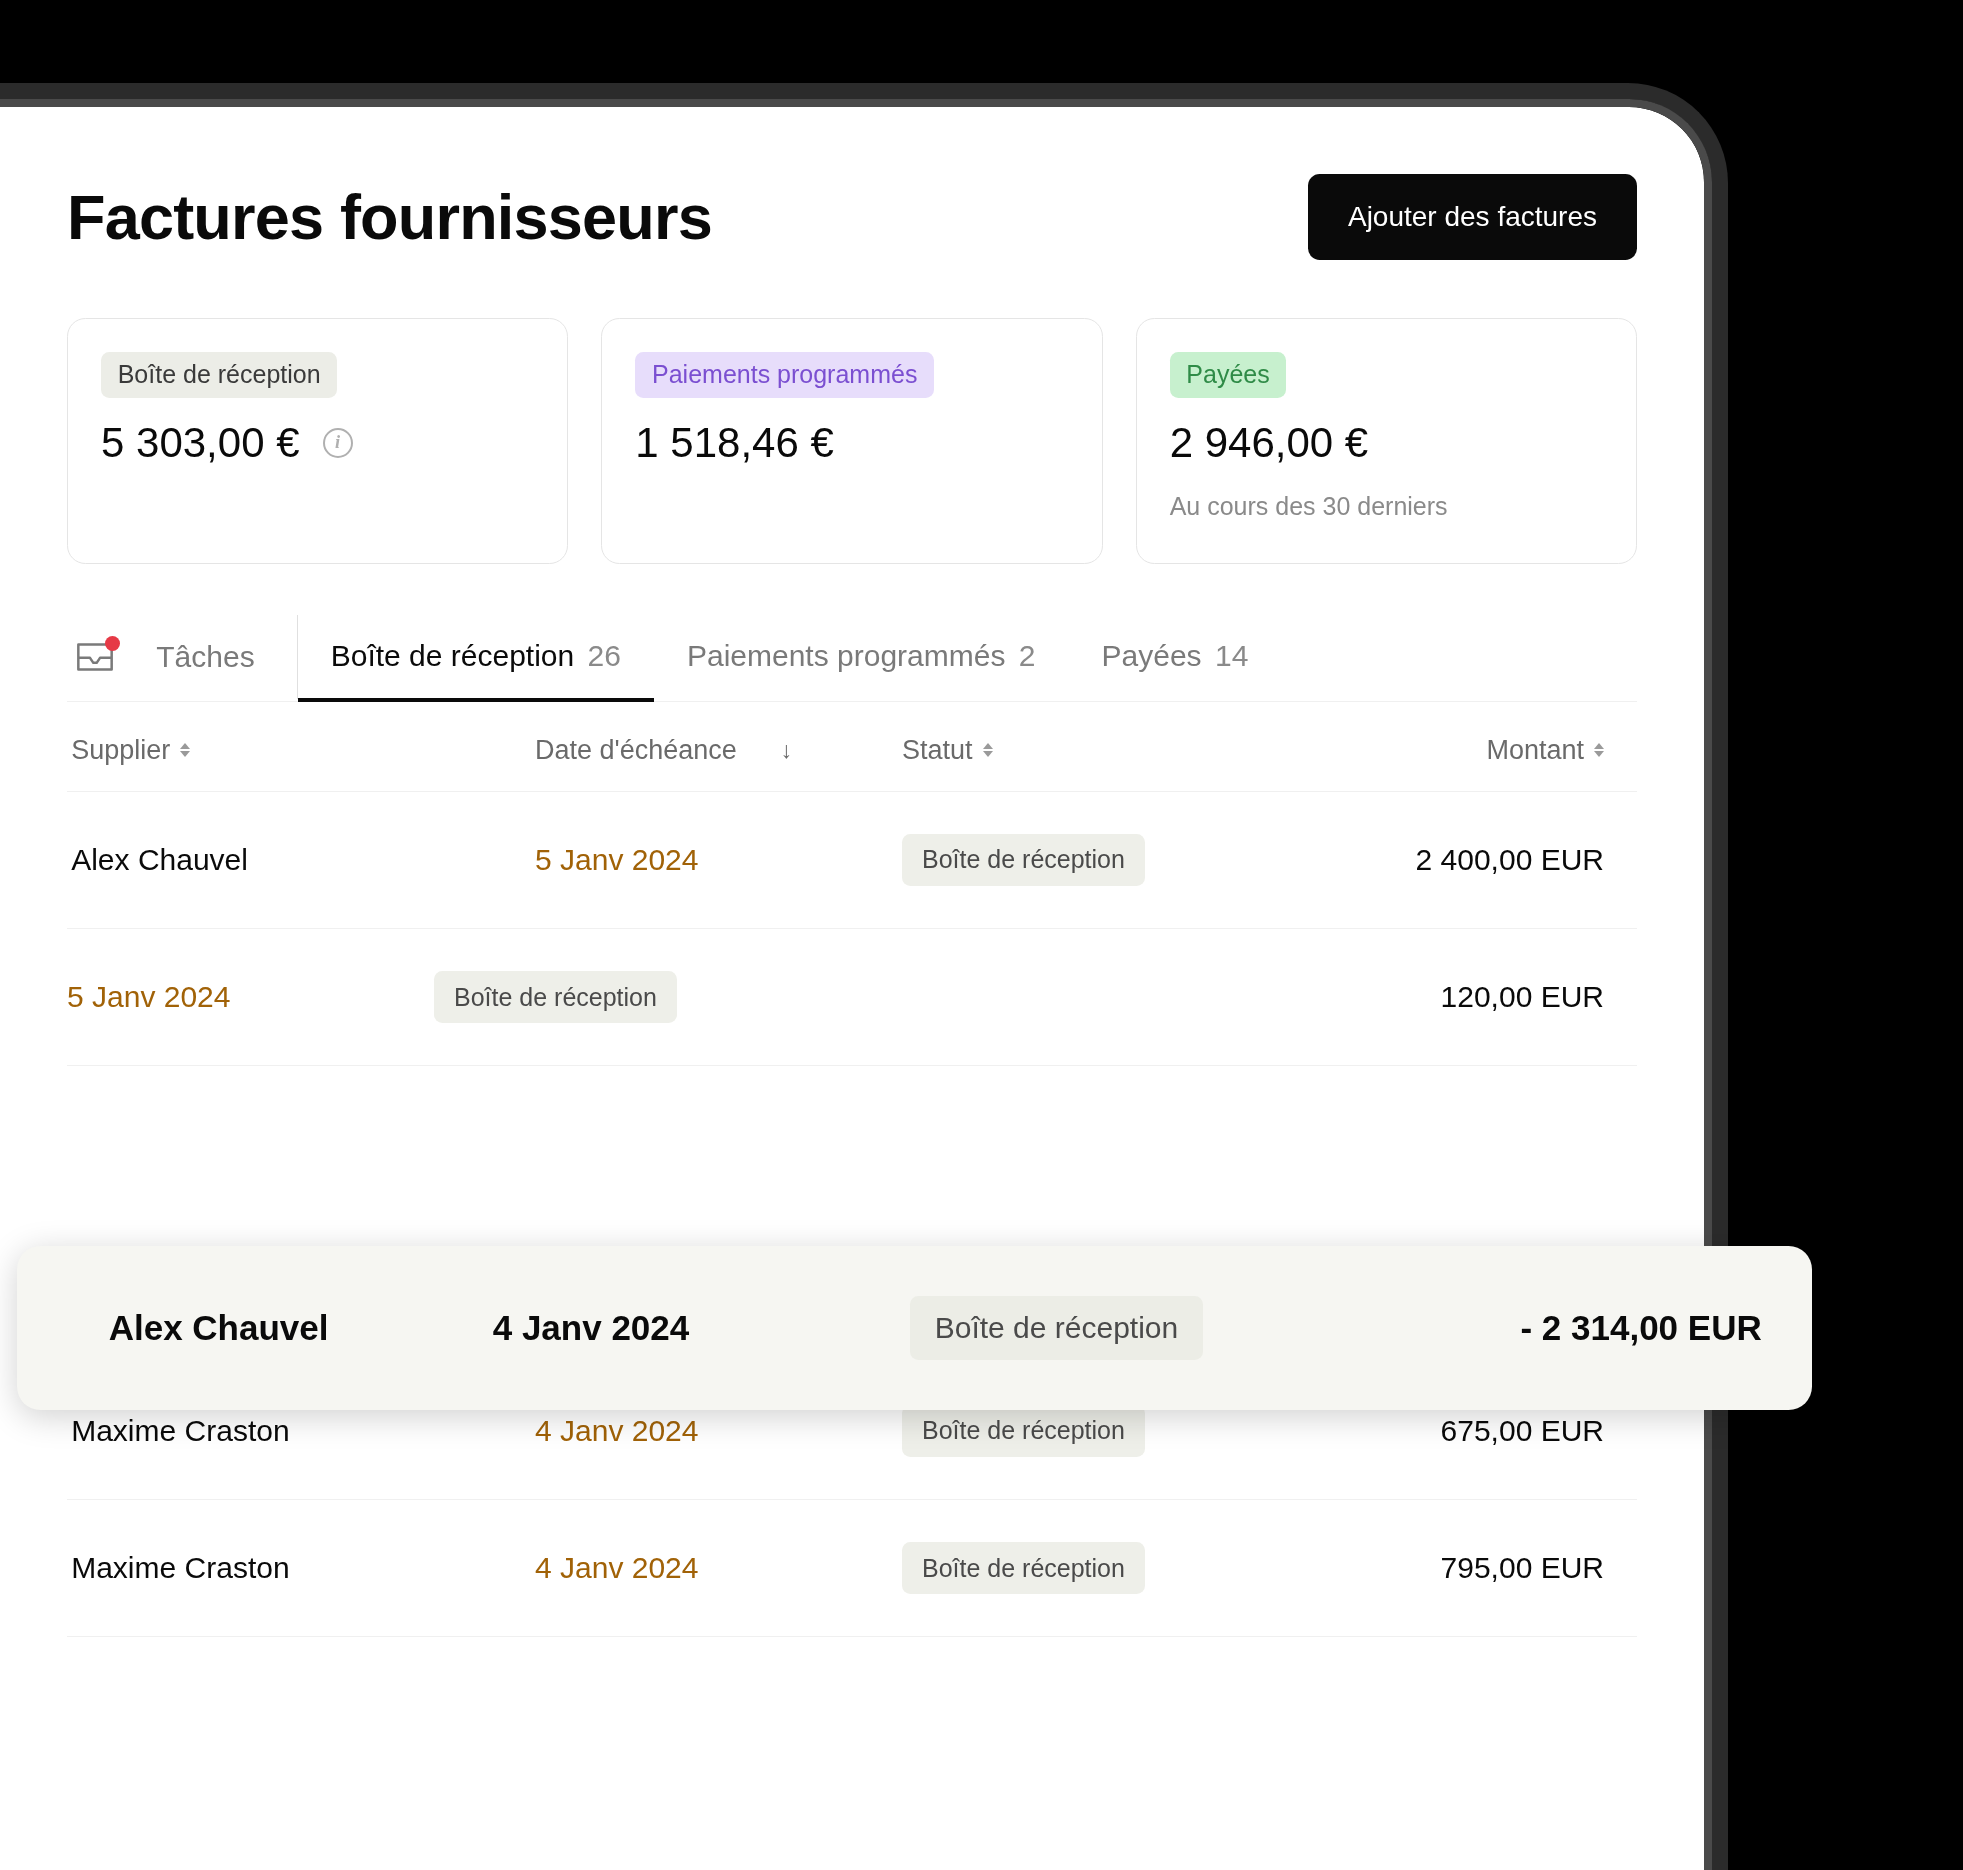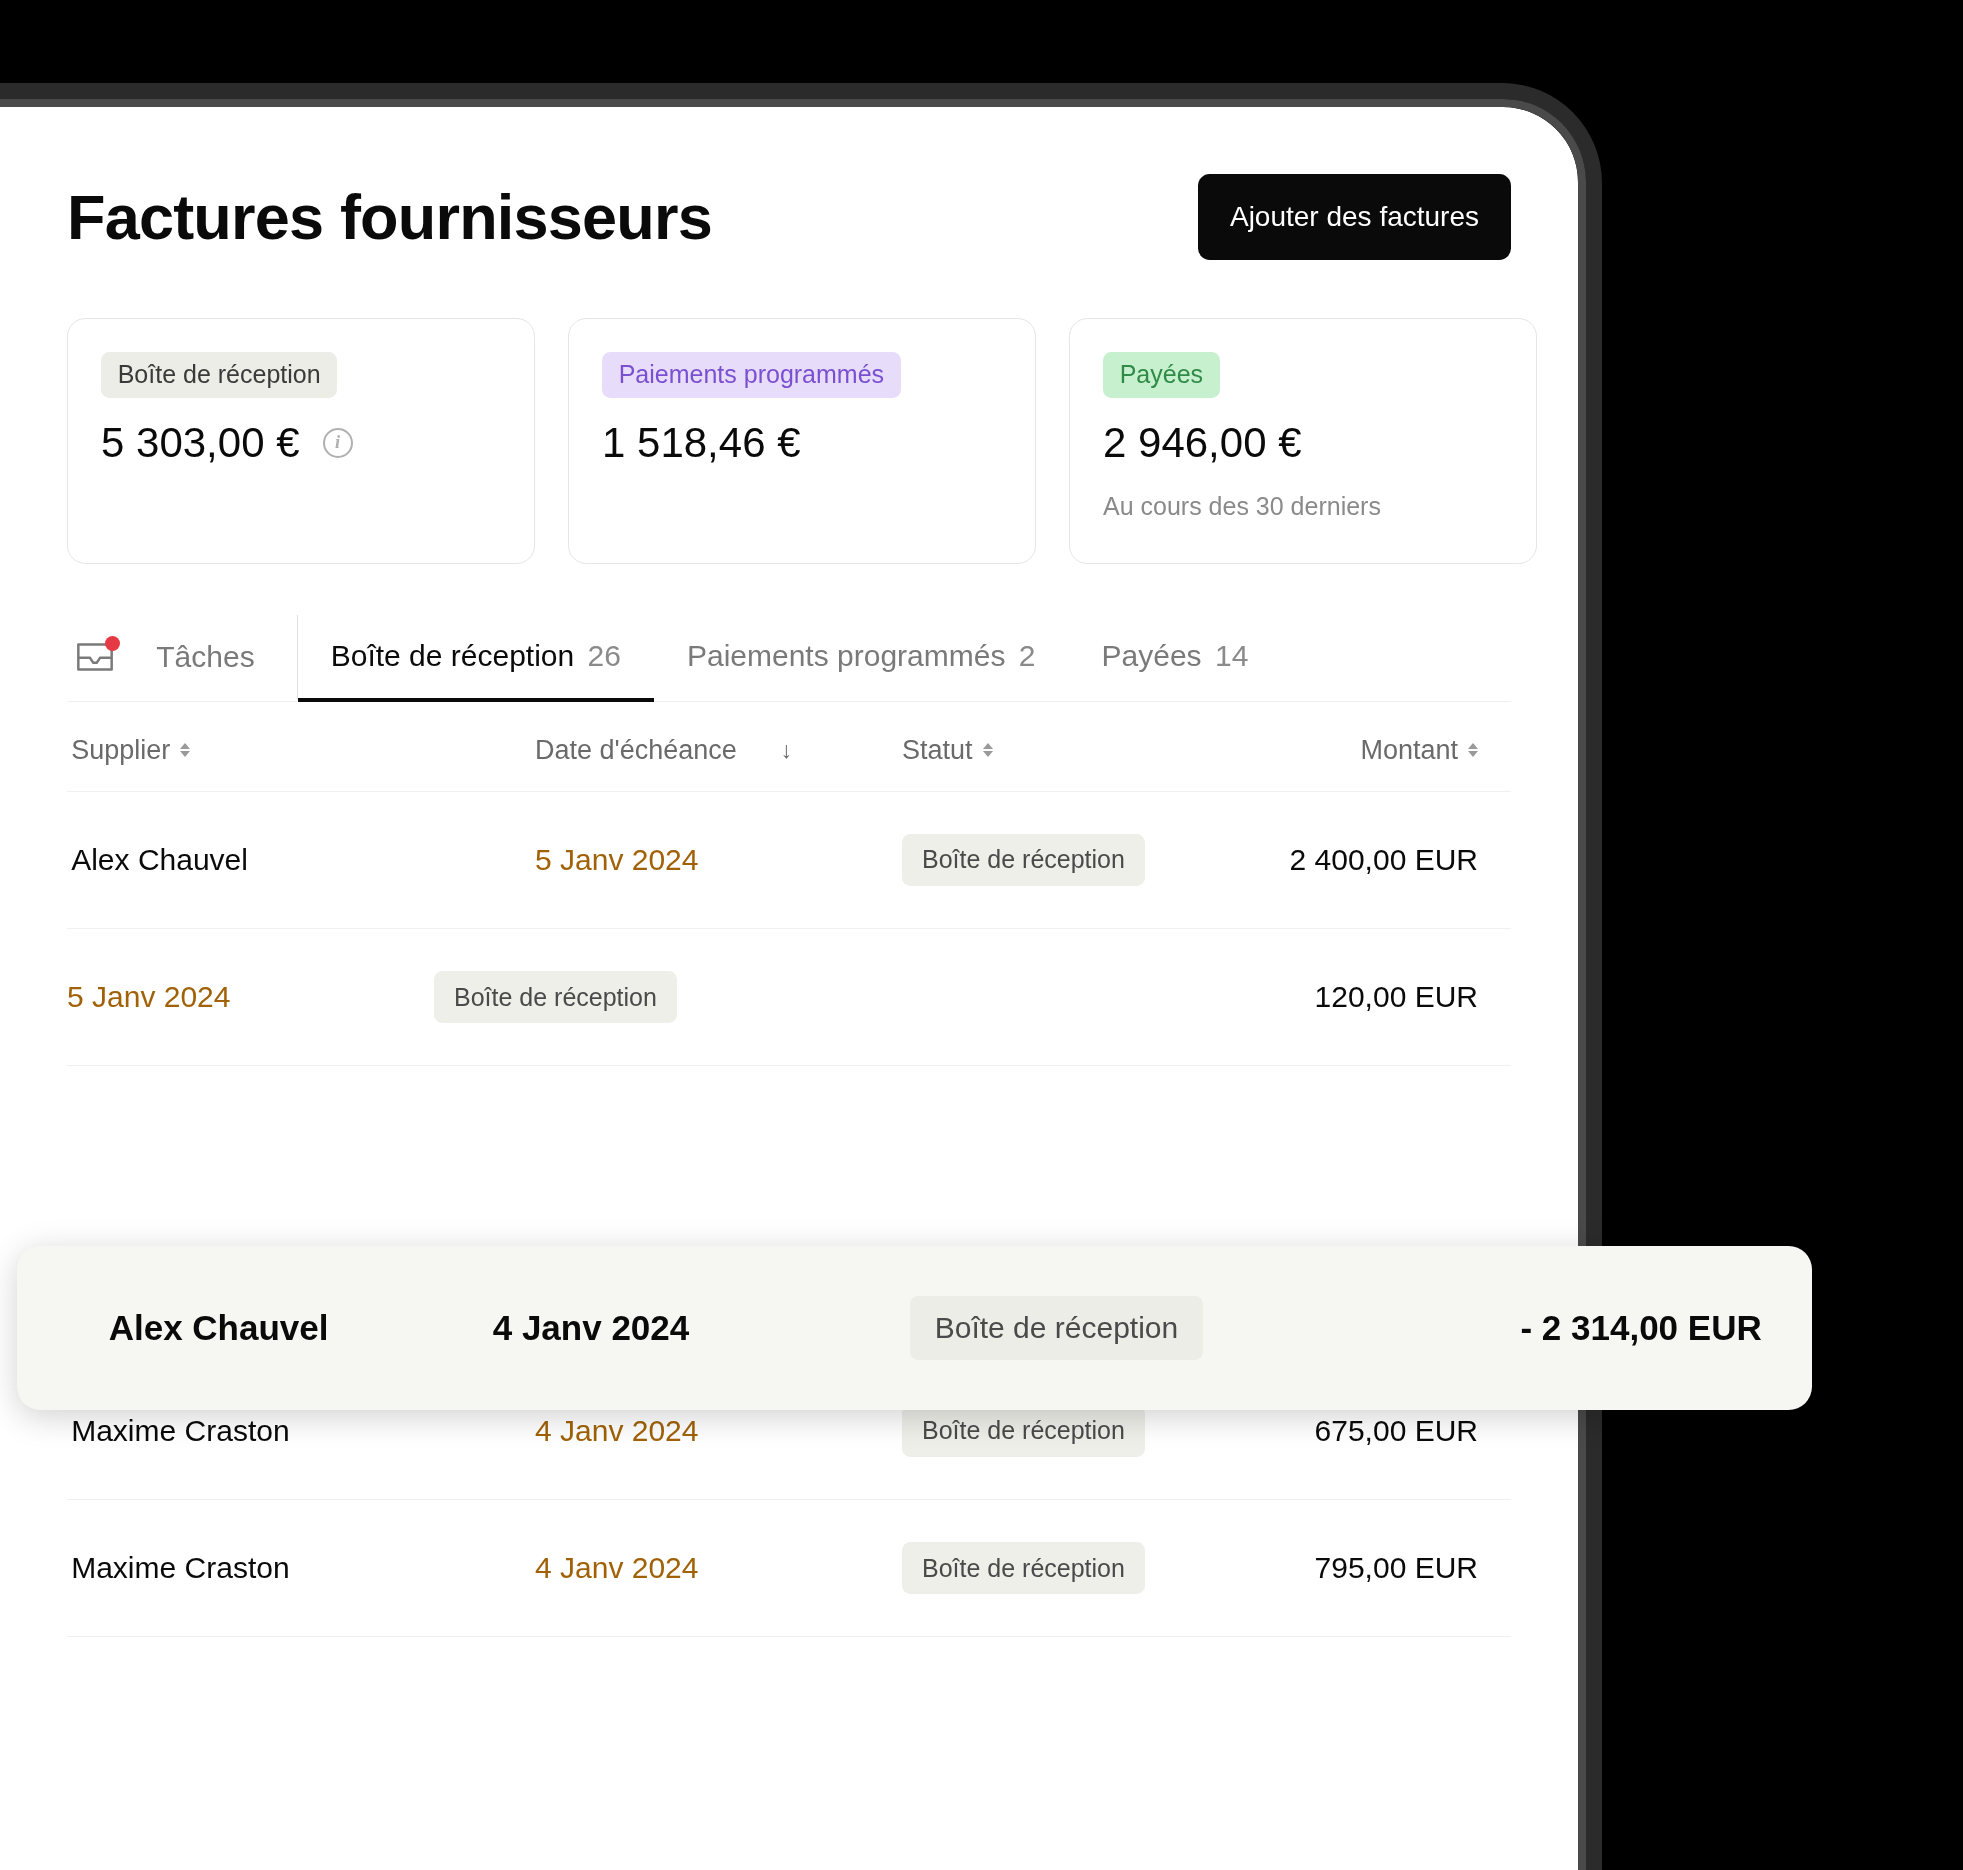--- a/index.html
+++ b/index.html
@@ -1,23 +1,23 @@
 <!DOCTYPE html>
 <html style="font-size:13.4px"><head>
 <meta charset="utf-8">
 <style>
 * { margin: 0; padding: 0; box-sizing: border-box; font-family: -apple-system, BlinkMacSystemFont, "Segoe UI", Helvetica, Arial, sans-serif; }
 body { background: #000; width: 1964px; height: 1871px; overflow: hidden; position: relative; }
-.device-frame { position: absolute; left: 0; top: 83px; width: 1602px; height: 1788px; border: 16.7px solid #2b2b2b; border-left: none; border-bottom: none; border-top-right-radius: 100px; background: #000; }
+.device-frame { position: absolute; left: 0; top: 83px; width: 1728px; height: 1788px; border: 16.7px solid #2b2b2b; border-left: none; border-bottom: none; border-top-right-radius: 100px; background: #000; }
 .device-inner { position: absolute; inset: 0; border: 8.3px solid #4a4a4a; border-left: none; border-bottom: none; border-top-right-radius: 83px; overflow: hidden; }
 .screen { position: absolute; inset: 0; background: #fff; border-top-right-radius: 75px; padding: 67px 67px 0 67px; }
 
 .header-row { display: flex; justify-content: space-between; align-items: center; margin-bottom: 58px; }
 .page-title { font-size: 63px; font-weight: 700; color: #0a0a0a; letter-spacing: -0.8px; }
-.add-btn { background: #0a0a0a; color: #fff; font-size: 28px; font-weight: 500; padding: 27px 32px; border-radius: 11.7px; border: none; cursor: pointer; }
+.add-btn { background: #0a0a0a; color: #fff; font-size: 28px; font-weight: 500; padding: 27px 40px; border-radius: 11.7px; border: none; cursor: pointer; }
 
 .cards-row { display: flex; gap: 33px; margin-bottom: 50px; }
 .card { flex: 1; min-width: 468px; border: 1.7px solid #e5e5e5; border-radius: 18.4px; padding: 33px 33px 42px 33px; }
 .badge { display: inline-block; font-size: 25px; font-weight: 500; padding: 8.3px 16.7px; border-radius: 8.3px; margin-bottom: 21px; }
 .badge.inbox { background: #ecede7; color: #3a3a3a; }
 .badge.scheduled { background: #e7ddfb; color: #7b4fd1; }
 .badge.paid { background: #c7f0ce; color: #2f8b47; }
 .card-amount { font-size: 42px; font-weight: 500; color: #0a0a0a; display: flex; align-items: center; gap: 23px; }
 .info-circle { width: 30px; height: 30px; border: 2.5px solid #b0b0b0; border-radius: 50%; display: inline-flex; align-items: center; justify-content: center; color: #b0b0b0; font-size: 18.4px; font-weight: 600; font-style: italic; font-family: Georgia, serif; }
 .card-sub { font-size: 25px; color: #8a8a8a; margin-top: 25px; }

